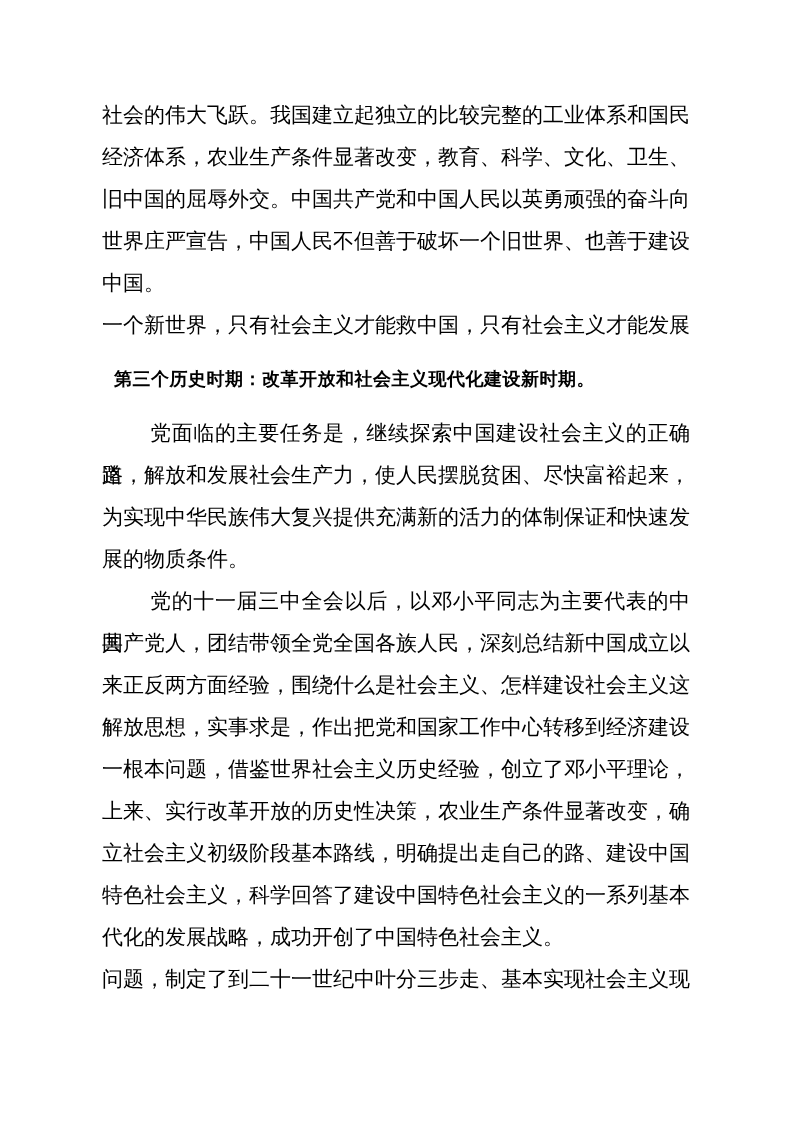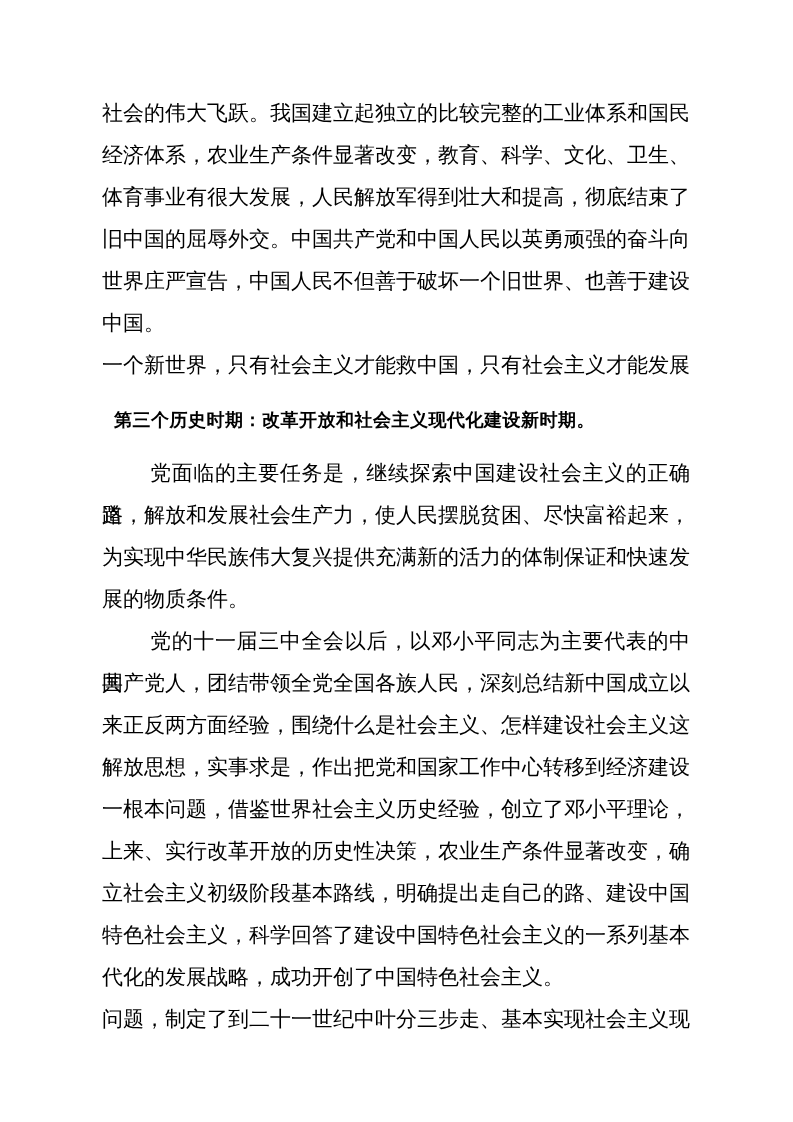--- a/index.html
+++ b/index.html
@@ -12,21 +12,21 @@
     background: #ffffff;
     overflow: hidden;
   }
   .page {
     box-sizing: border-box;
     width: 793px;
     height: 1122px;
     padding: 94px 103px 0 102px;
     background: #ffffff;
     color: #000000;
-    font-family: Liberation Mono, monospace;
+    font-family: Liberation Serif, serif;
     font-size: 21px;
     line-height: 42px;
   }
   .para {
     margin: 0;
     padding: 0;
   }
   .line {
     height: 42px;
     white-space: normal;
@@ -51,21 +51,20 @@
   }
 </style>
 </head>
 <body>
 
 <div class="page">
 
   <div class="para">
     <div class="line just">社会的伟大飞跃。我国建立起独立的比较完整的工业体系和国民</div>
     <div class="line just">经济体系，农业生产条件显著改变，教育、科学、文化、卫生、</div>
-    <div class="line just">体育事业有很大发展，人民解放军得到壮大和提高，彻底结束了</div>
     <div class="line just">旧中国的屈辱外交。中国共产党和中国人民以英勇顽强的奋斗向</div>
     <div class="line just">世界庄严宣告，中国人民不但善于破坏一个旧世界、也善于建设</div>
     <div class="line">中国。</div>
     <div class="line just">一个新世界，只有社会主义才能救中国，只有社会主义才能发展</div>
   </div>
 
   <h2 class="heading">第三个历史时期：改革开放和社会主义现代化建设新时期。</h2>
 
   <div class="para">
     <div class="line just indent">党面临的主要任务是，继续探索中国建设社会主义的正确道</div>

